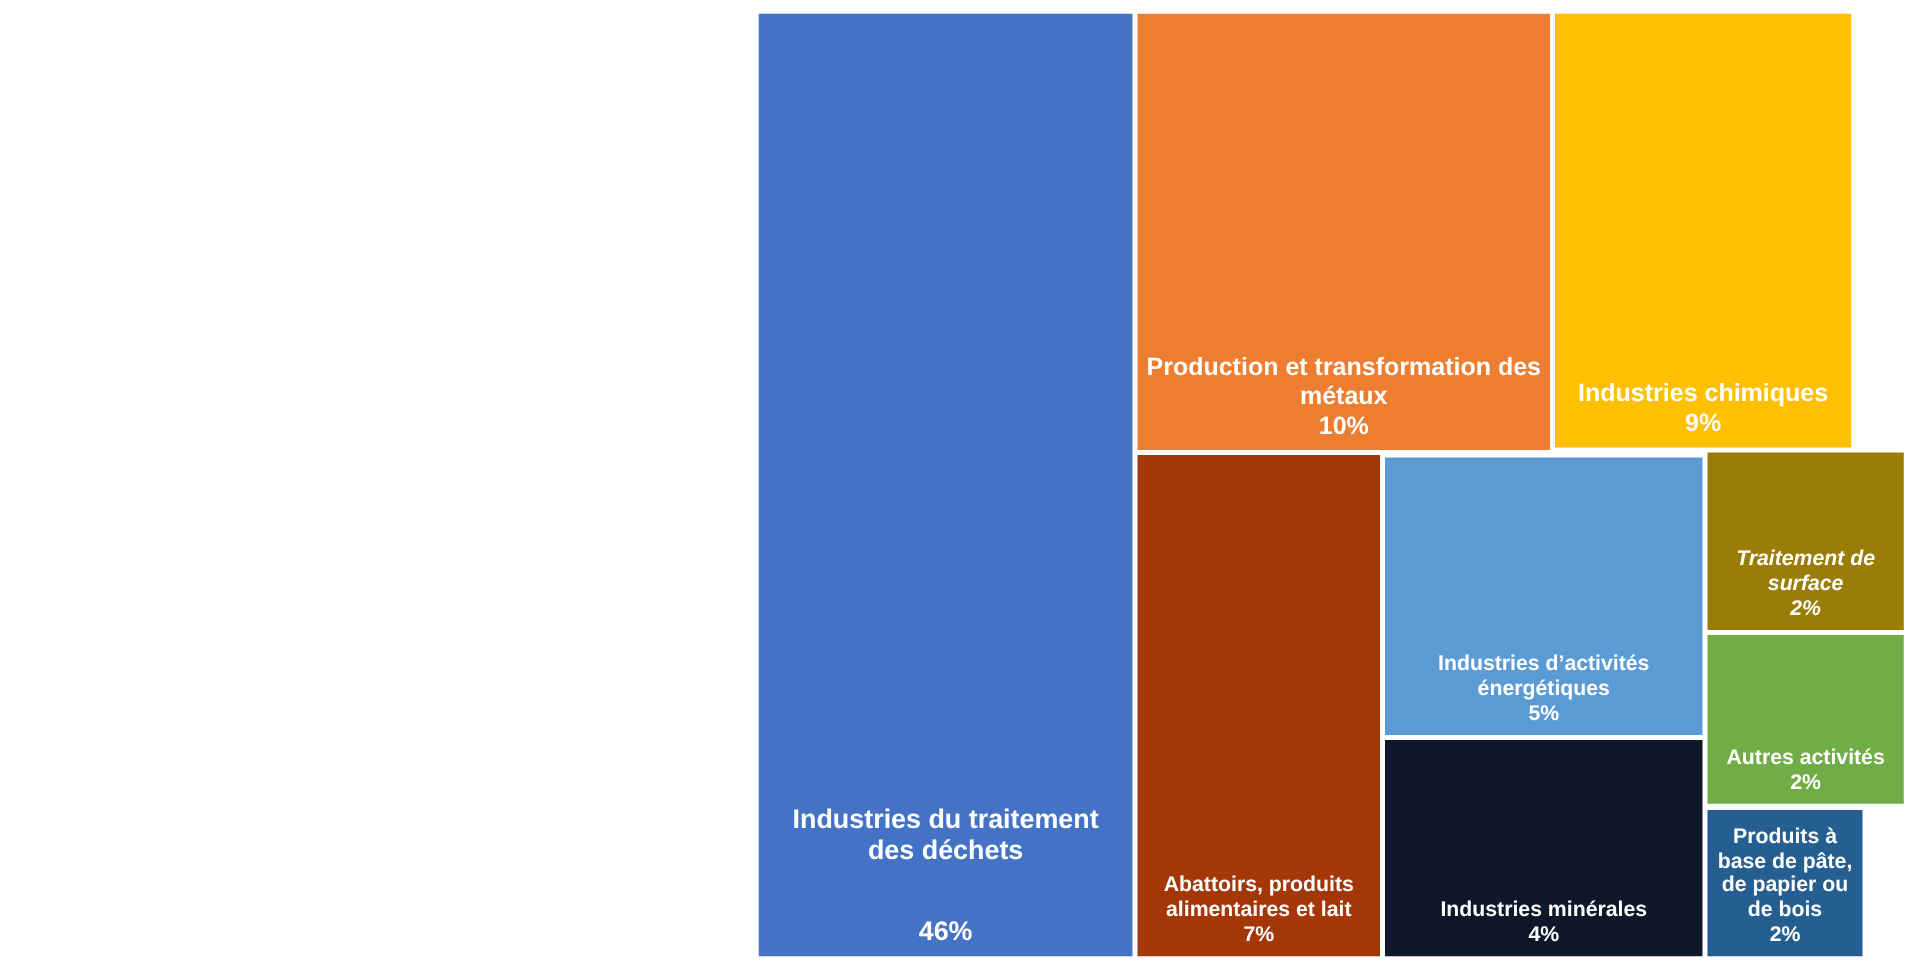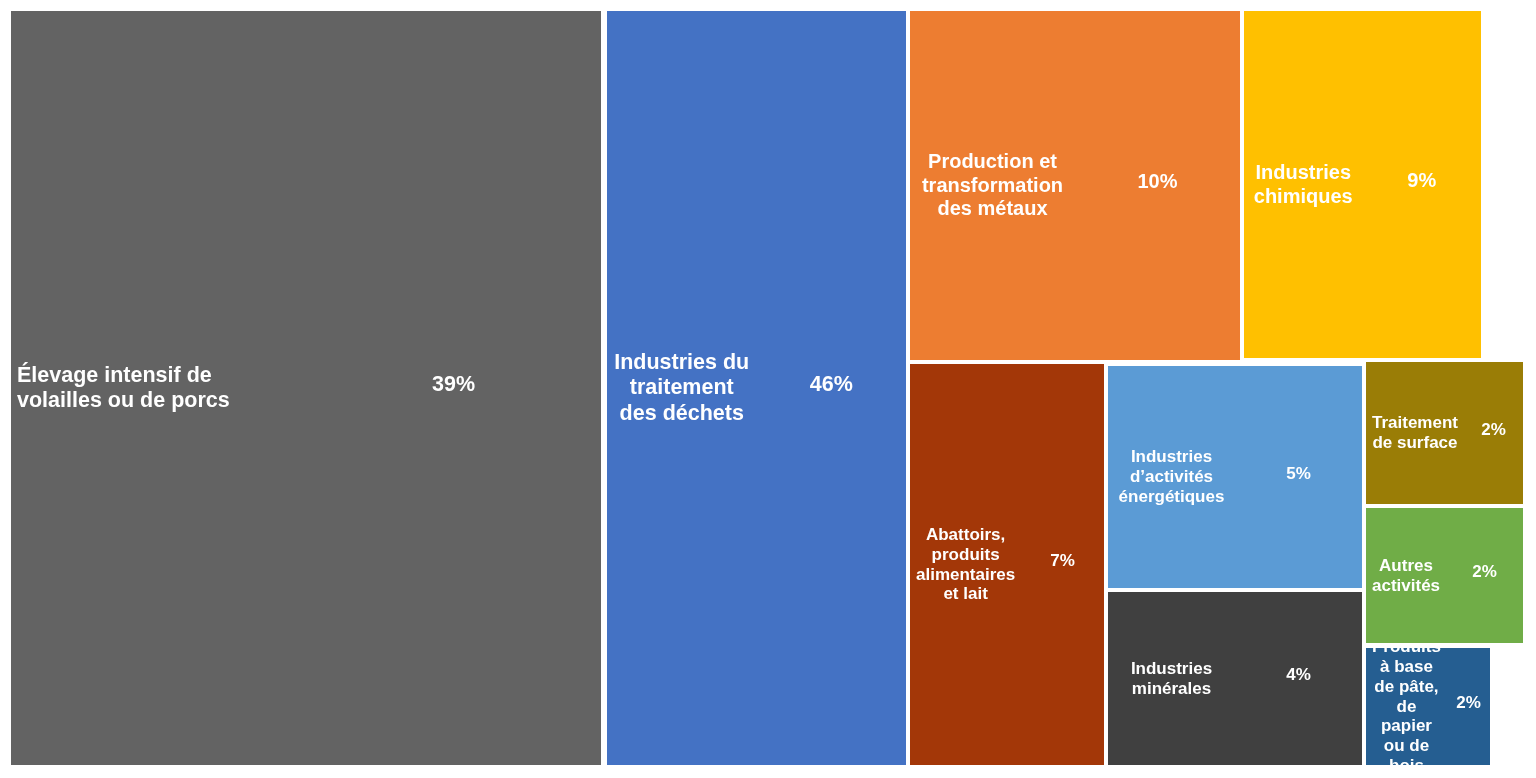--- a/index.html
+++ b/index.html
@@ -19,21 +19,21 @@
     width: 1536px;
     height: 778px;
     background: #ffffff;
     box-sizing: border-box;
   }
 
   .tile {
     position: absolute;
     box-sizing: border-box;
     display: flex;
-    flex-direction: row;
+    flex-direction: column;
     justify-content: flex-end;
     align-items: center;
     color: #ffffff;
     text-align: center;
     overflow: hidden;
   }
 
   .tile .tile-label {
     font-weight: bold;
     line-height: 1.17;
@@ -61,26 +61,22 @@
   .fs-lg .tile-label, .fs-lg .tile-value { font-size: 21.5px; }
   .fs-md .tile-label, .fs-md .tile-value { font-size: 20px; }
   .fs-sm .tile-label, .fs-sm .tile-value { font-size: 17px; }
   .fs-xs .tile-label, .fs-xs .tile-value { font-size: 17px; }
 </style>
 </head>
 <body>
 
 <div id="treemap">
 
-  <div class="tile vbottom fs-lg align-left" style="left:11px; top:11px; width:590px; height:754px; background:#636363;">
-    <div class="tile-label">Élevage intensif de volailles ou de porcs</div>
-    <div class="tile-value">39%</div>
-  </div>
 
-  <div class="tile vbottom fs-lg" style="left:607px; top:11px; width:299px; height:754px; background:#4472C4;">
+  <div class="tile vbottom fs-lg" style="left:607px; top:11px; width:299px; height:754px; background:#4472C4;gap:40px;">
     <div class="tile-label">Industries du traitement des déchets</div>
     <div class="tile-value">46%</div>
   </div>
 
   <div class="tile vbottom fs-md" style="left:910px; top:11px; width:330px; height:349px; background:#ED7D31;">
     <div class="tile-label">Production et transformation des métaux</div>
     <div class="tile-value">10%</div>
   </div>
 
   <div class="tile vbottom fs-md" style="left:1244px; top:11px; width:237px; height:347px; background:#FFC000;">
@@ -91,26 +87,26 @@
   <div class="tile vbottom fs-sm" style="left:910px; top:364px; width:194px; height:401px; background:#A33708;">
     <div class="tile-label">Abattoirs, produits alimentaires et lait</div>
     <div class="tile-value">7%</div>
   </div>
 
   <div class="tile vbottom fs-sm" style="left:1108px; top:366px; width:254px; height:222px; background:#5B9BD5;">
     <div class="tile-label">Industries d’activités énergétiques</div>
     <div class="tile-value">5%</div>
   </div>
 
-  <div class="tile vbottom fs-sm" style="left:1108px; top:592px; width:254px; height:173px; background:#404040;">
+  <div class="tile vbottom fs-sm" style="left:1108px; top:592px; width:254px; height:173px; background:#0f172a;">
     <div class="tile-label">Industries minérales</div>
     <div class="tile-value">4%</div>
   </div>
 
-  <div class="tile vbottom fs-xs" style="left:1366px; top:362px; width:157px; height:142px; background:#9A7D06;">
+  <div class="tile vbottom fs-xs" style="left:1366px; top:362px; width:157px; height:142px; background:#9A7D06;font-style:italic;">
     <div class="tile-label">Traitement de surface</div>
     <div class="tile-value">2%</div>
   </div>
 
   <div class="tile vbottom fs-xs" style="left:1366px; top:508px; width:157px; height:135px; background:#70AD47;">
     <div class="tile-label">Autres activités</div>
     <div class="tile-value">2%</div>
   </div>
 
   <div class="tile vbottom fs-xs" style="left:1366px; top:648px; width:124px; height:117px; background:#255E91;">

